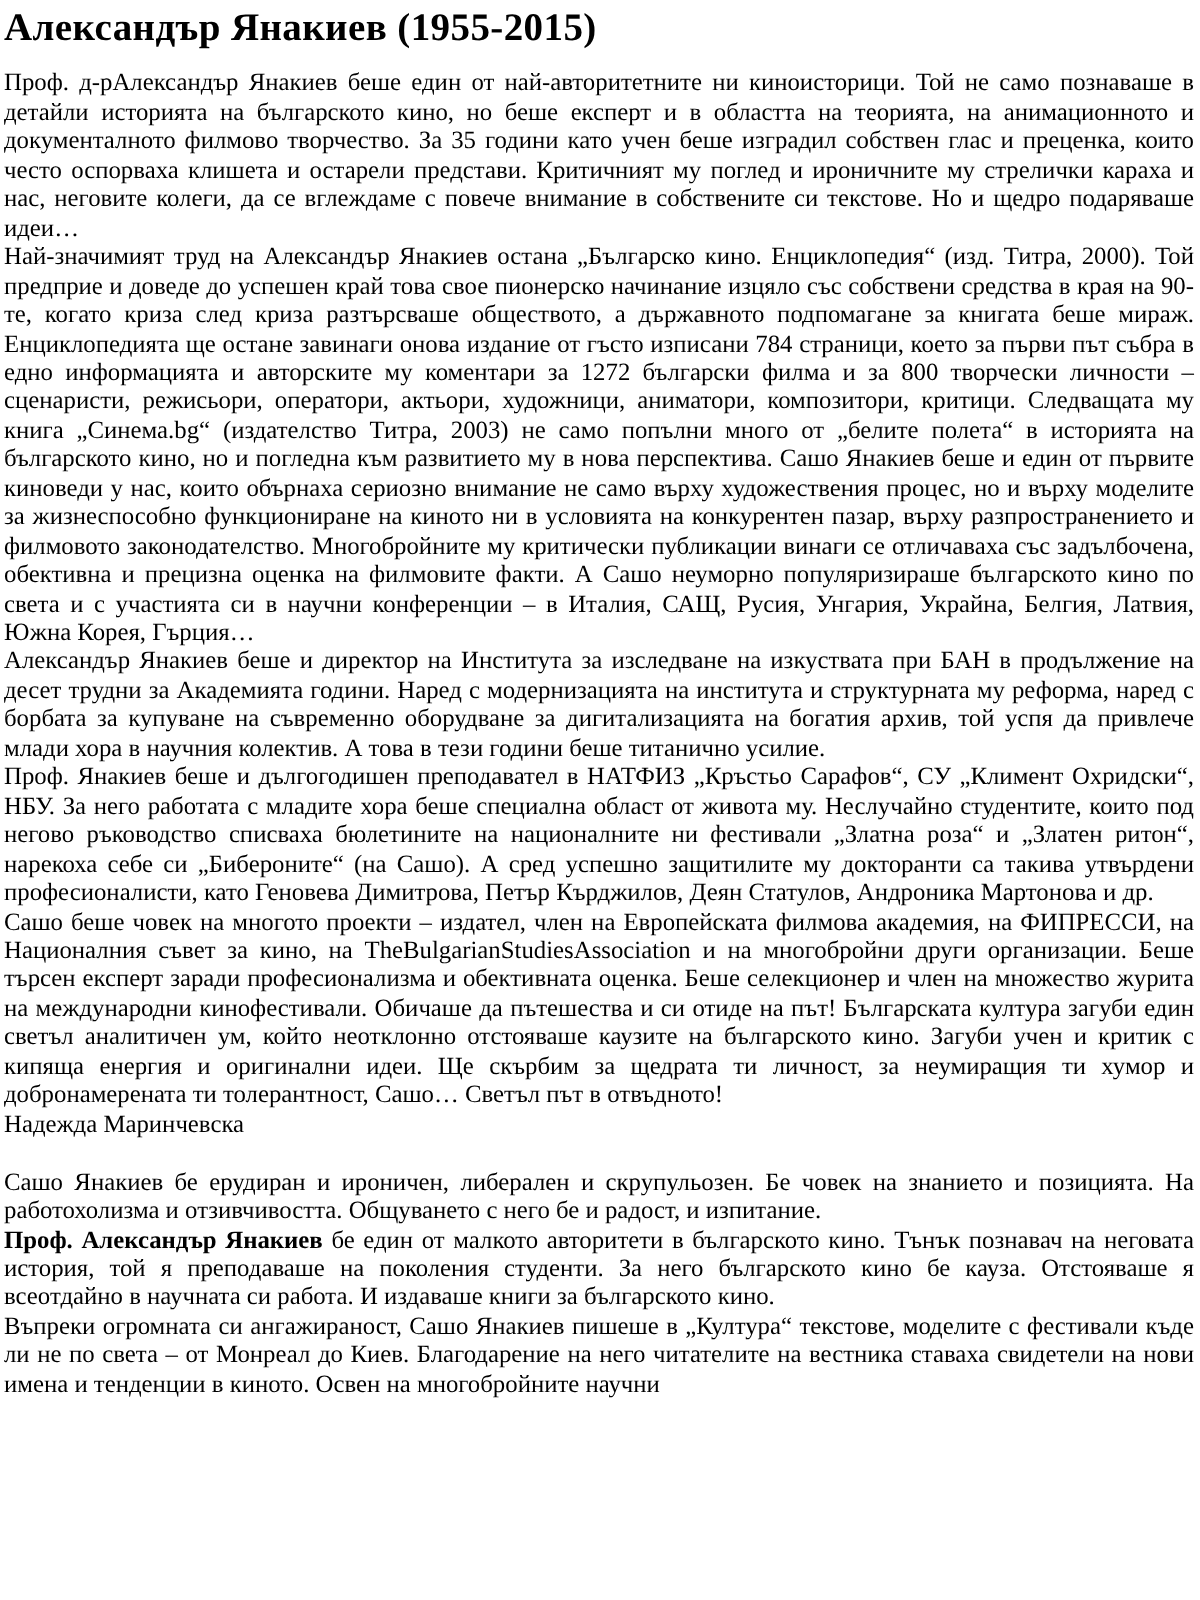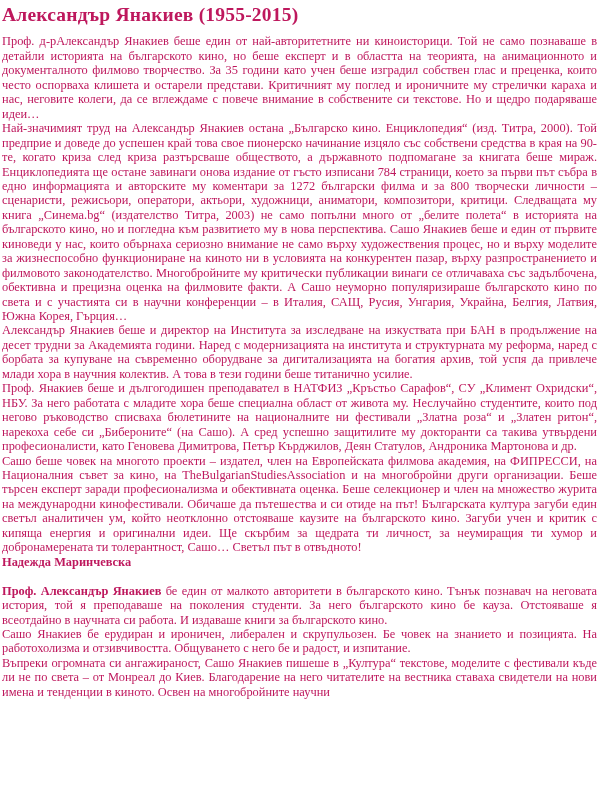--- a/index.html
+++ b/index.html
@@ -6,39 +6,39 @@
     margin: 0;
     padding: 0;
     background: #ffffff;
   }
   .page {
     width: 600px;
     height: 752px;
     overflow: hidden;
     box-sizing: border-box;
     background: #ffffff;
-    color: #be185d;
+    color: #000000;
     padding: 4px 3px 0 2px;
     font-family: "Liberation Serif", "DejaVu Serif", serif;
   }
   .title {
     font-size: 19.5px;
     font-weight: bold;
     margin: 0 0 8px 0;
     line-height: 1.15;
     letter-spacing: 0.2px;
   }
   .body-text p {
     margin: 0;
     font-size: 12.4px;
     line-height: 14.45px;
     text-align: justify;
   }
   .signature {
-    font-weight: bold;
+    font-weight: normal;
     text-align: left;
   }
   .spacer {
     height: 14.45px;
   }
   .lead {
     font-weight: bold;
   }
 </style>
 </head>
@@ -62,19 +62,19 @@
     </div>
 
   <div class="body-text">
     <p class="signature">Надежда Маринчевска</p>
   </div>
 
   <div class="spacer"></div>
 
   <div class="body-text">
 
+      <p><span>Сашо Янакиев бе ерудиран и ироничен, либерален и скрупульозен. Бе човек на знанието и позицията. На работохолизма и отзивчивостта. Общуването с него бе и радост, и изпитание.</span></p>
+
       <p><span class="lead">Проф. Александър Янакиев</span><span> бе един от малкото авторитети в българското кино. Тънък познавач на неговата история, той я преподаваше на поколения студенти. За него българското кино бе кауза. Отстояваше я всеотдайно в научната си работа. И издаваше книги за българското кино.</span></p>
-
-      <p><span>Сашо Янакиев бе ерудиран и ироничен, либерален и скрупульозен. Бе човек на знанието и позицията. На работохолизма и отзивчивостта. Общуването с него бе и радост, и изпитание.</span></p>
 
       <p><span>Въпреки огромната си ангажираност, Сашо Янакиев пишеше в „Култура“ текстове, моделите с фестивали къде ли не по света – от Монреал до Киев. Благодарение на него читателите на вестника ставаха свидетели на нови имена и тенденции в киното. Освен на многобройните научни</span></p>
     </div>
 </div>
 
 </body></html>

